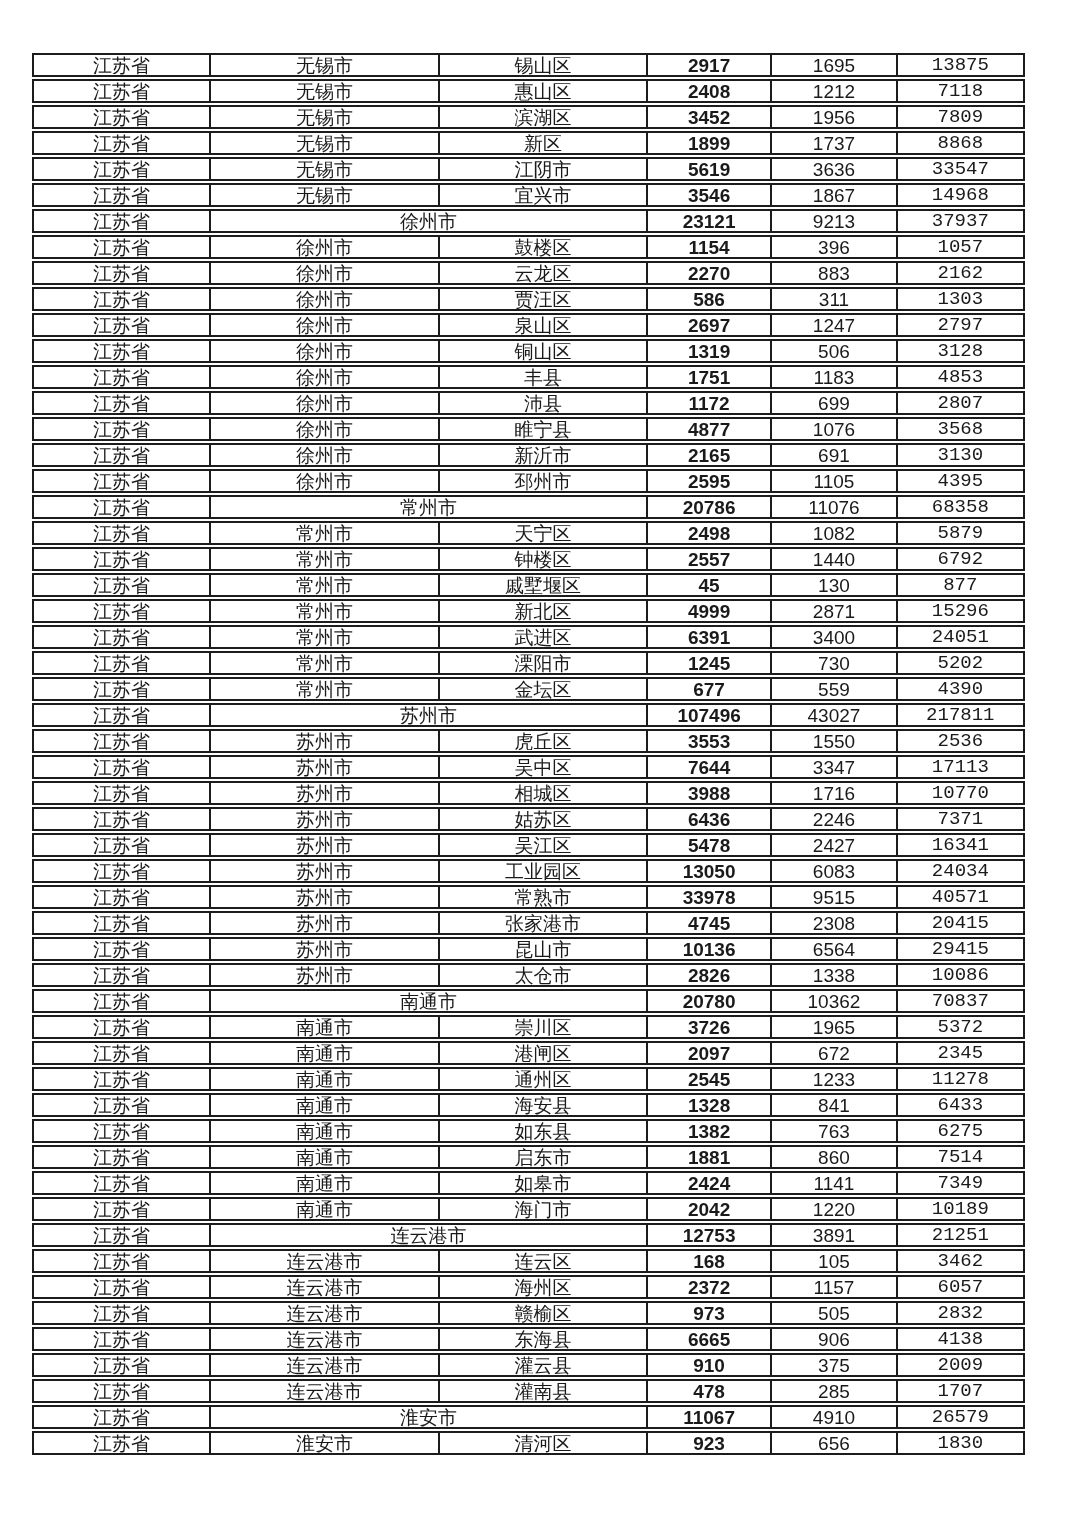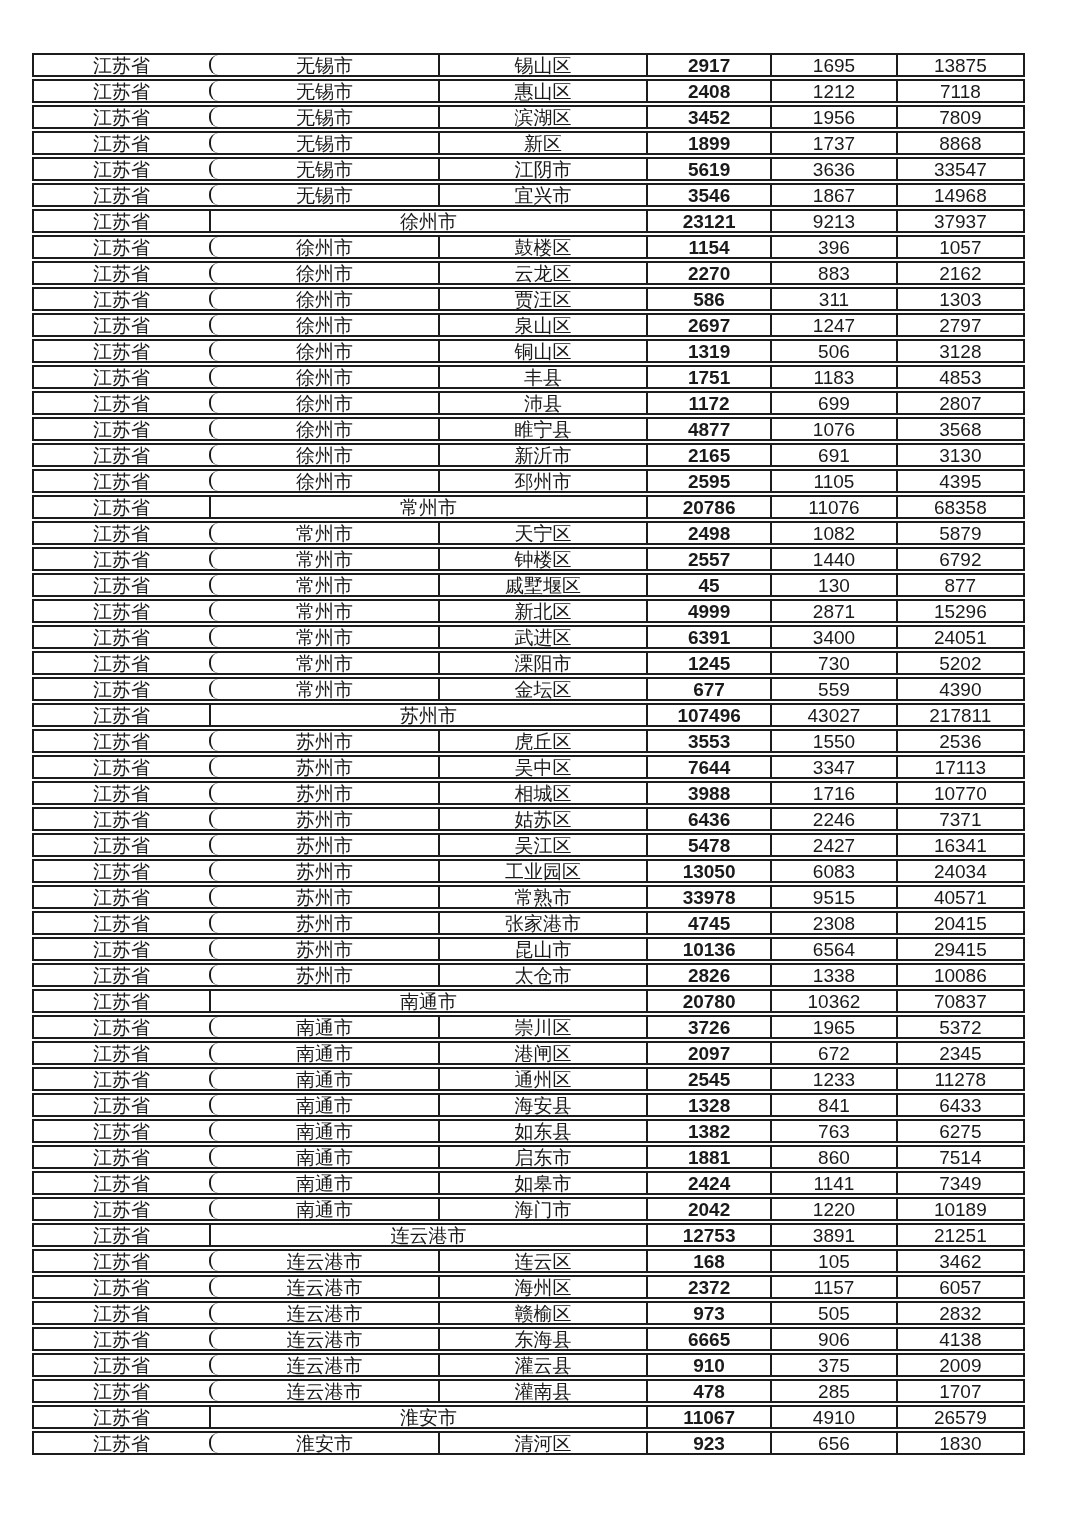--- a/index.html
+++ b/index.html
@@ -35,26 +35,26 @@
     text-align: center;
     font-size: 19px;
     color: #1a1a1a;
     white-space: nowrap;
     overflow: visible;
   }
   .cell + .cell {
     border-left: 2px solid #1c1c1c;
   }
   .c-prov   { width: 176px; }
-  .c-city   { width: 230px; border-radius: 9px; }
+  .c-city   { width: 230px; }
   .c-dist   { width: 209px; }
   .c-merged { width: 439px; }
   .c-n1     { width: 125px; font-family: "Liberation Sans", sans-serif; font-weight: bold; }
   .c-n2     { width: 126px; font-family: "Liberation Sans", sans-serif; }
-  .c-n3     { width: 128px; font-family: Liberation Sans, sans-serif; }
+  .c-n3     { width: 128px; font-family: Liberation Mono, monospace; }
 </style>
 </head>
 <body>
 
 <div class="page">
   <div class="stat-table">
 
   <div class="row">
         <div class="cell c-prov">江苏省</div>
         <div class="cell c-city">无锡市</div>

